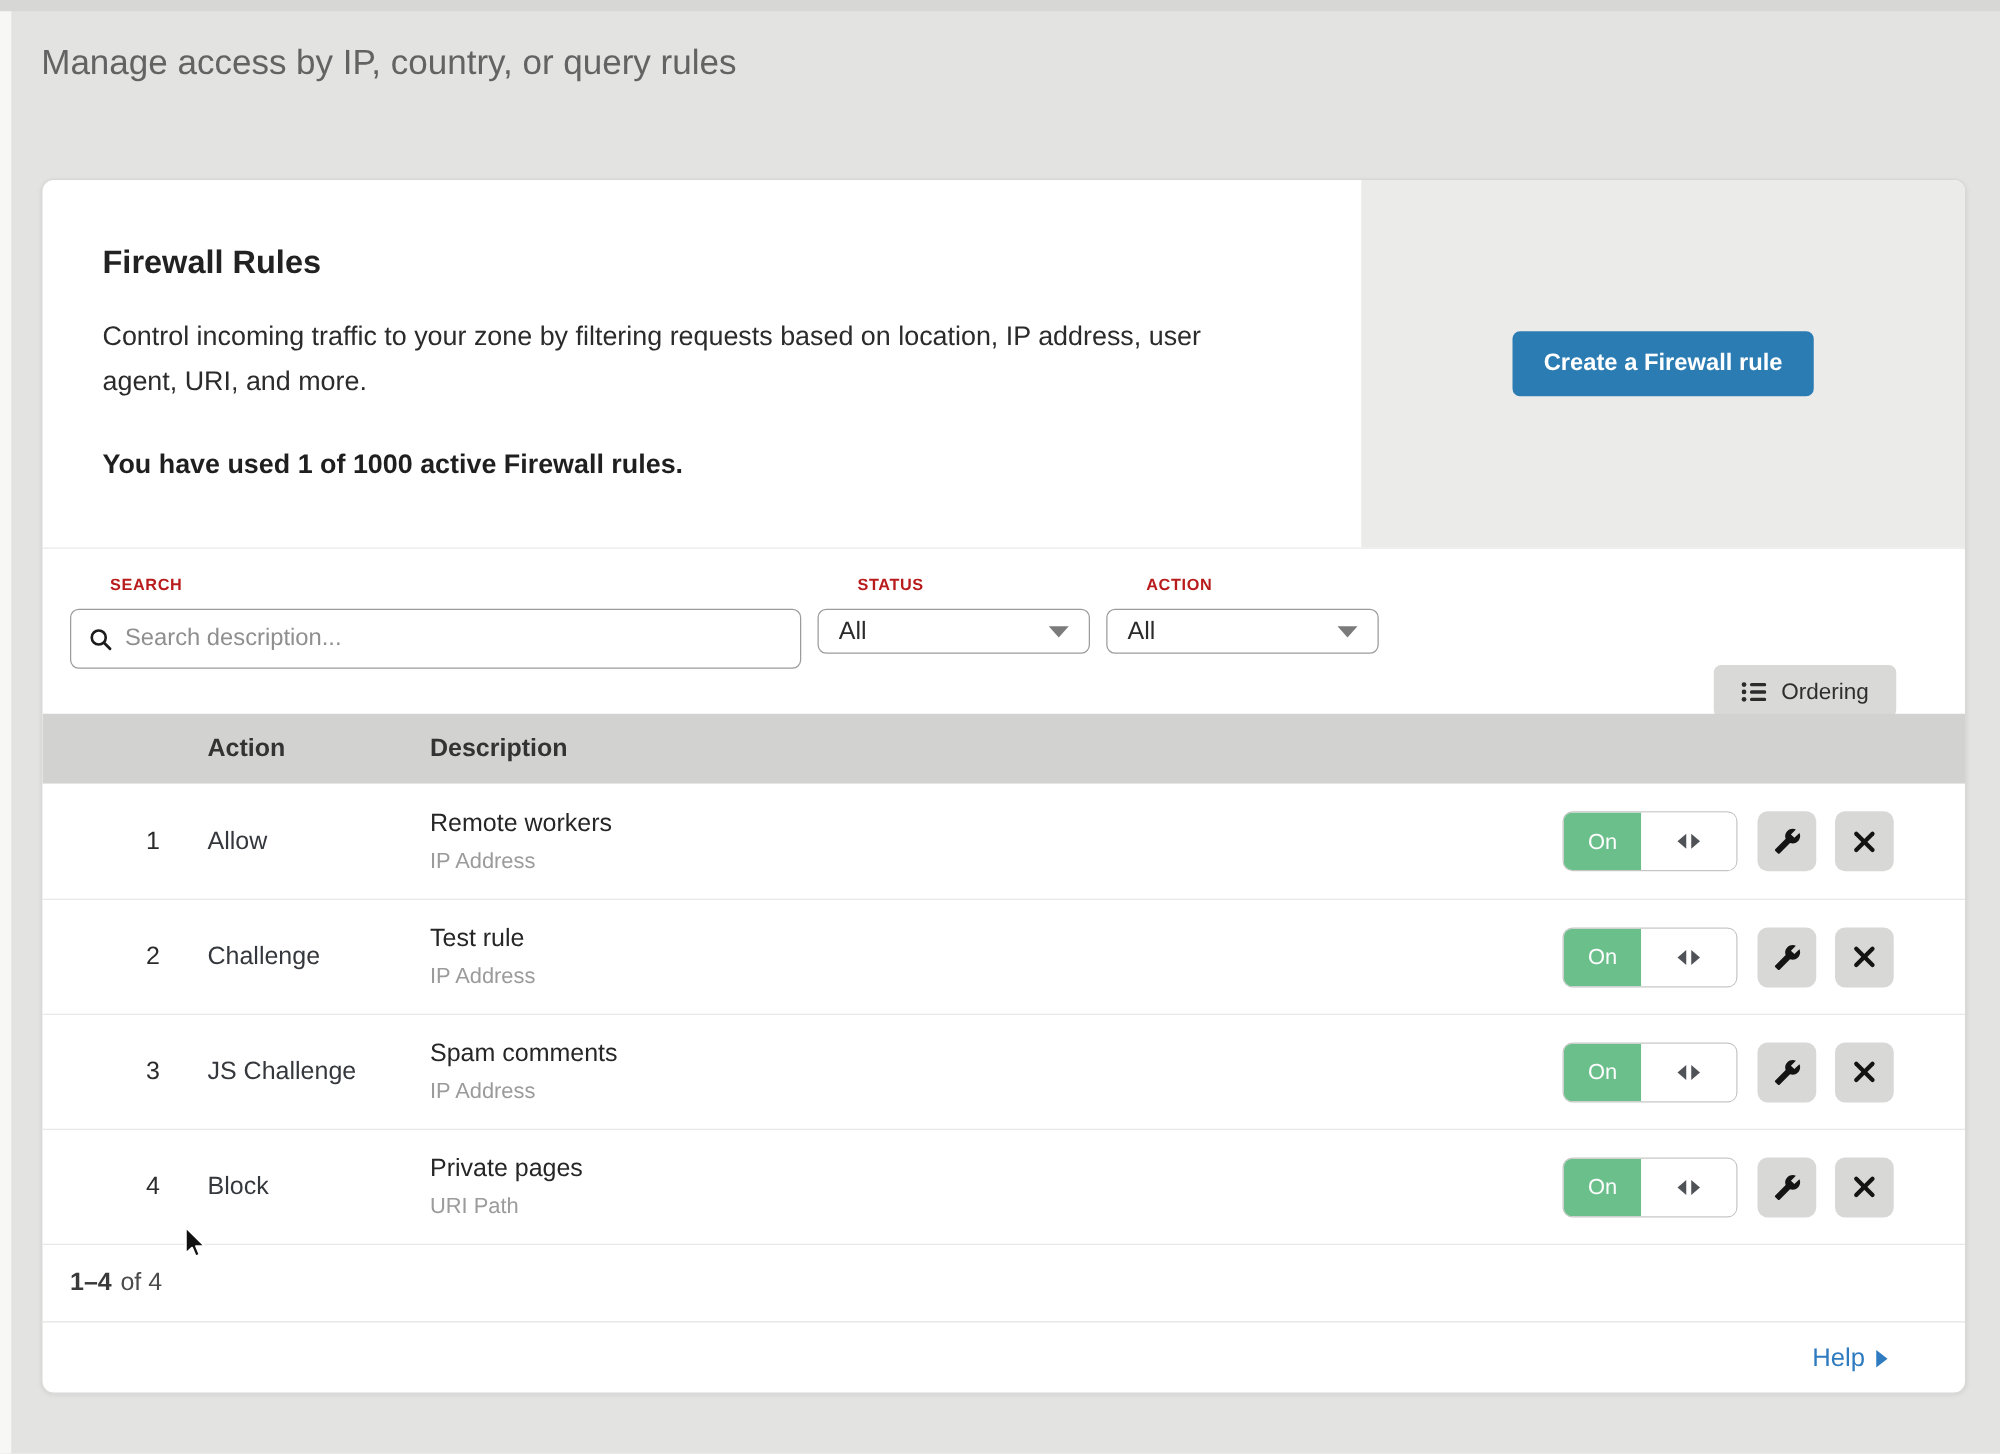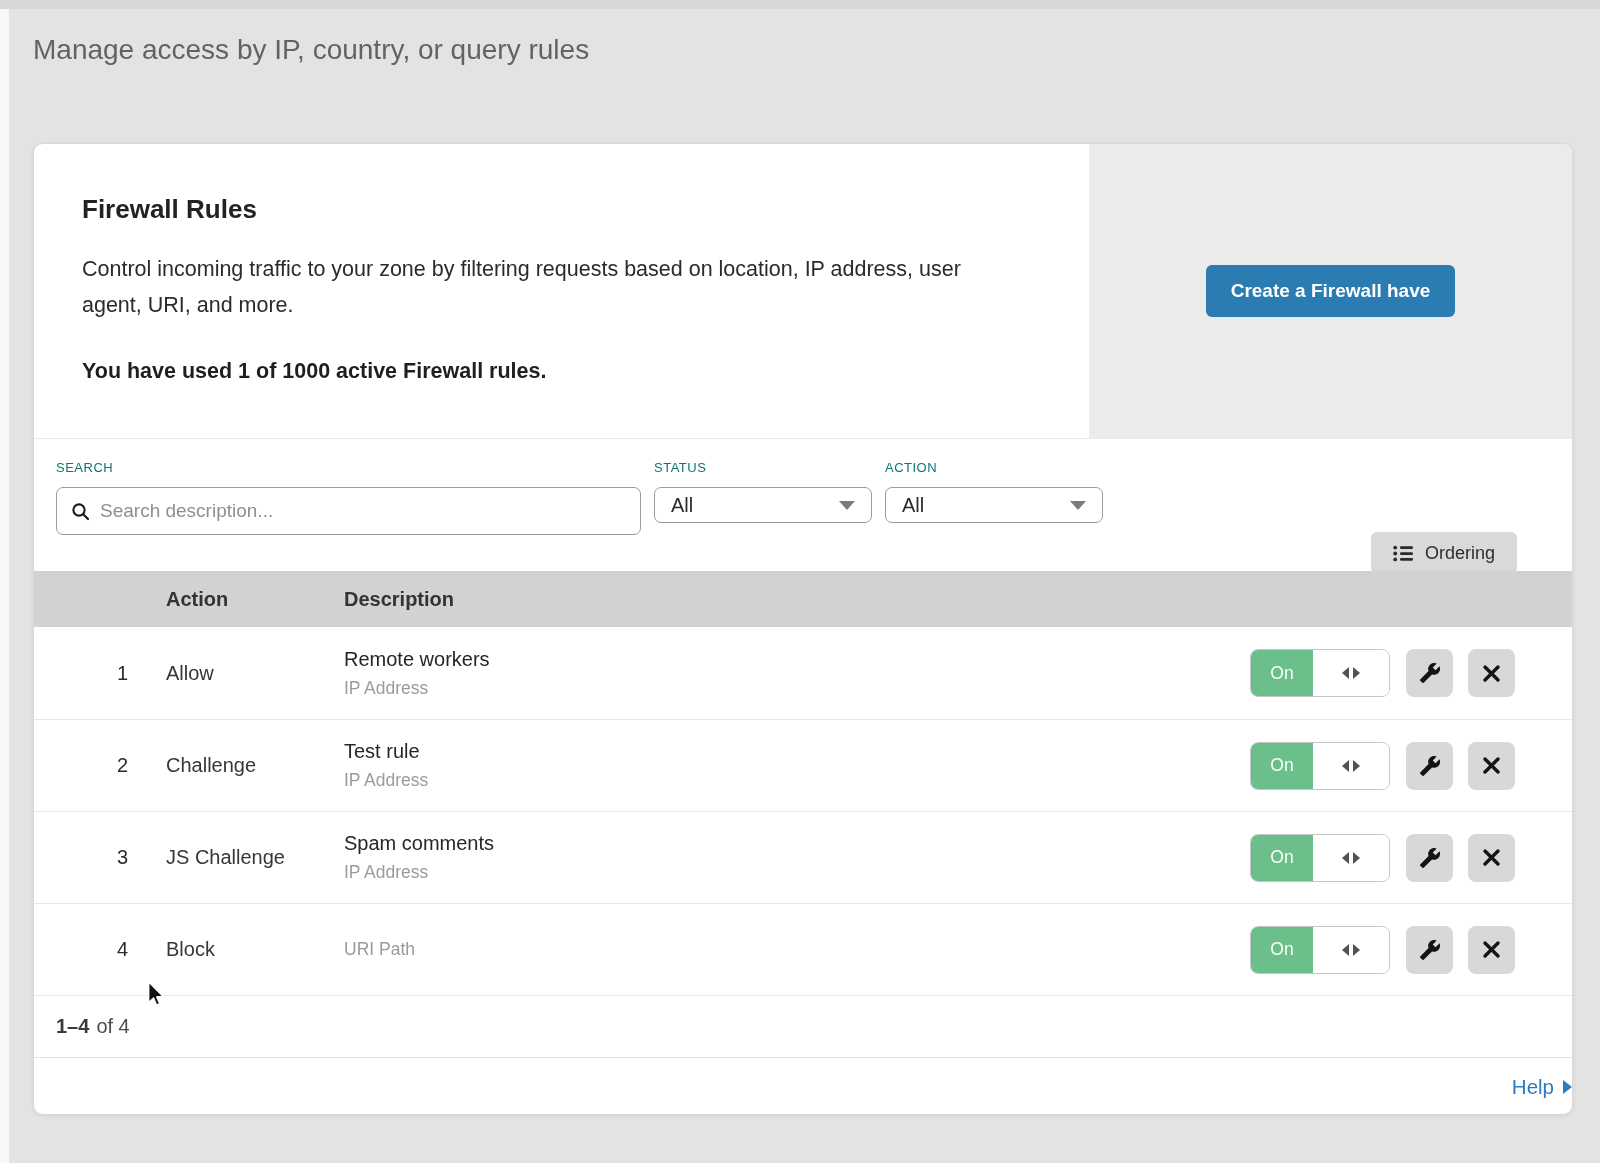--- a/index.html
+++ b/index.html
@@ -43,22 +43,22 @@
   }
 
   
   .filters {
     border-top: 1px solid #e9e9e8; flex: none;
     height: 133px; display: flex; align-items: flex-start;
     padding: 21px 55px 0 22px;
   }
   .filter-group { display: flex; flex-direction: column; }
   .filter-label {
-    font-size: 13px; font-weight: 400; letter-spacing: 0.5px;
-    color: #0f766e; margin-bottom: 12px;
+    font-size: 13px; font-weight: 700; letter-spacing: 0.5px;
+    color: #b91c1c; margin-bottom: 12px; margin-left: 32px;
   }
   .search-group { width: 585px; }
   .search-box {
     height: 48px; border: 1.5px solid #9c9c9c; border-radius: 7px;
     display: flex; align-items: center; padding: 0 14px; background: #fff;
   }
   .search-box input {
     border: none; outline: none; flex: 1; font-family: inherit;
     font-size: 19px; color: #333; margin-left: 10px; background: transparent;
   }
@@ -139,20 +139,21 @@
   .pagination {
     flex: none; height: 62px; border-top: 1px solid #e8e8e7;
     display: flex; align-items: center; padding-left: 22px; font-size: 20px;
   }
   .page-range { font-weight: 700; color: #3a3a3a; }
   .page-of { color: #4c4c4c; margin-left: 7px; }
 
   .card-footer {
     flex: none; height: 58px; border-top: 1px solid #e3e3e2;
     display: flex; align-items: center; justify-content: flex-end;
+    padding-right: 62px;
   }
   .help-link {
     display: flex; align-items: center; gap: 9px; cursor: pointer;
     color: #2f7bbf; font-size: 20.5px; text-decoration: none;
   }
   .tri-help {
     width: 0; height: 0;
     border-top: 7px solid transparent; border-bottom: 7px solid transparent;
     border-left: 9px solid #2f7bbf;
   }
@@ -171,21 +172,21 @@
 
 <main class="card">
 
   <section class="hero">
     <div class="hero-left">
       <h2 class="hero-title">Firewall Rules</h2>
       <p class="hero-desc">Control incoming traffic to your zone by filtering requests based on location, IP address, user agent, URI, and more.</p>
       <p class="hero-usage">You have used 1 of 1000 active Firewall rules.</p>
     </div>
     <div class="hero-right">
-      <button class="create-btn">Create a Firewall have</button>
+      <button class="create-btn">Create a Firewall rule</button>
     </div>
   </section>
 
   <section class="filters">
     <div class="filter-group search-group">
       <span class="filter-label">SEARCH</span>
       <div class="search-box">
         <span style="display:flex;">
           <svg width="19" height="19" viewBox="0 0 19 19">
               <circle cx="8" cy="8" r="5.6" fill="none" stroke="#1c1c1c" stroke-width="2.1"></circle>
@@ -340,20 +341,21 @@
             </svg>
           </span>
         </button>
       </span>
     </div>
 
     <div class="row">
       <span class="col-num">4</span>
       <span class="col-action">Block</span>
       <span class="col-desc">
+        <div class="desc-title">Private pages</div>
         <div class="desc-sub">URI Path</div>
       </span>
       <span class="col-controls">
         <span class="toggle">
           <span class="toggle-on">On</span>
           <span class="toggle-off">
             <span class="tri-left"></span>
             <span class="tri-right"></span>
           </span>
         </span>

